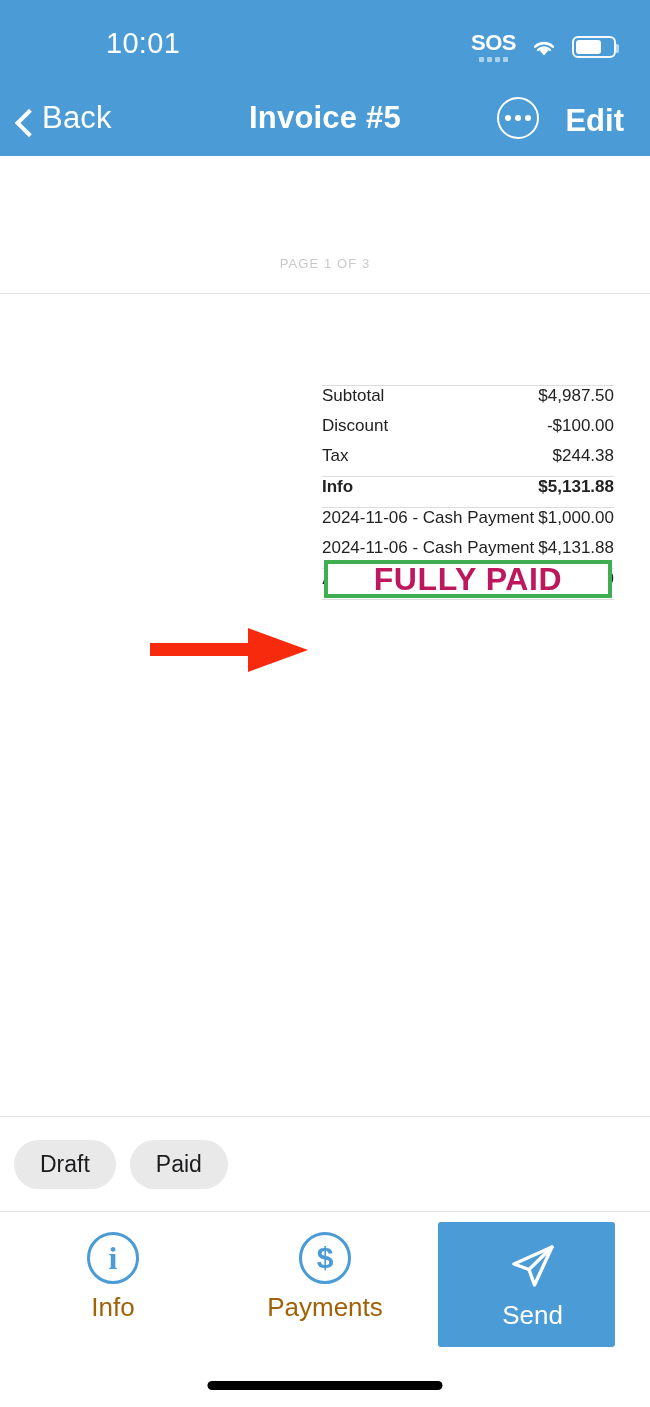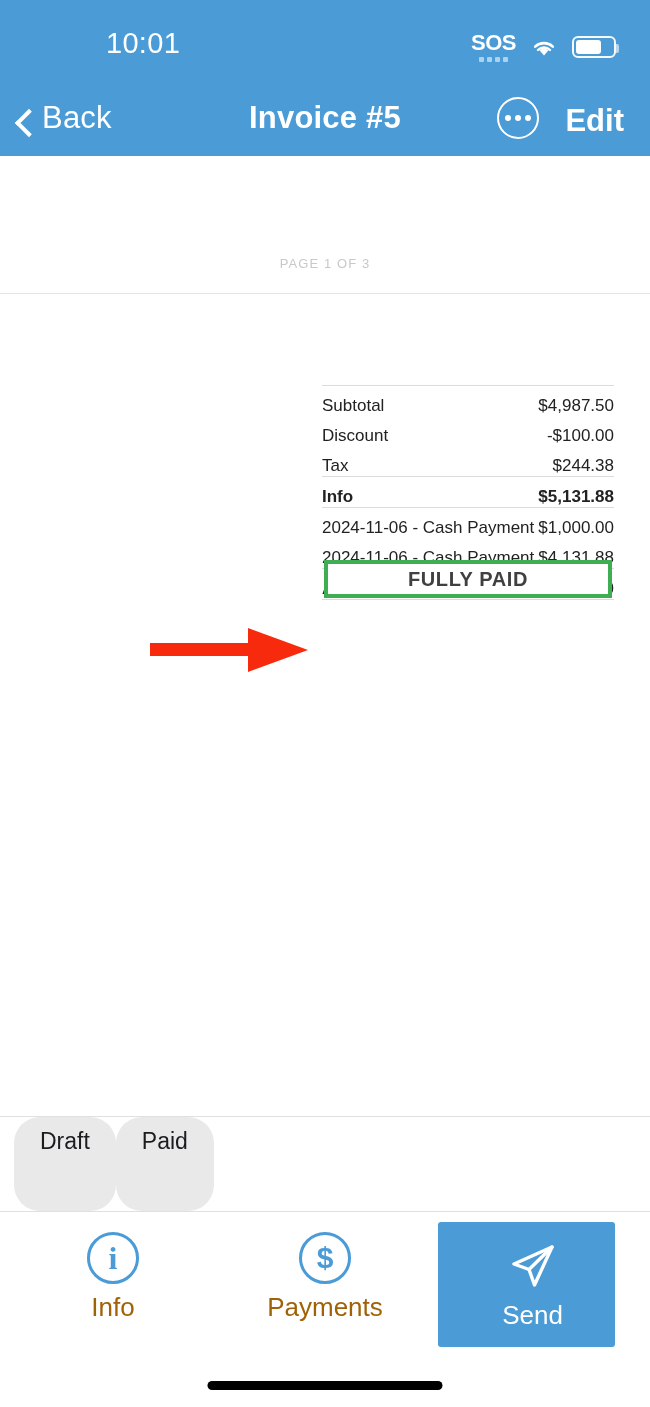--- a/index.html
+++ b/index.html
@@ -191,21 +191,21 @@
 
   .totals-table {
     position: absolute;
     left: 322px;
     top: 229px;
     width: 292px;
   }
   .trow {
     display: flex;
     justify-content: space-between;
-    align-items: flex-end;
+    align-items: flex-start;
     height: 30px;
     font-size: 17px;
     color: #222222;
   }
   .trow .t-label { text-align: left; }
   .trow .t-value { text-align: right; }
   .trow.bold { font-weight: bold; }
   .hline { height: 1px; background: #dcdcdc; }
 
   .paid-badge {
@@ -215,22 +215,22 @@
     width: 288px;
     height: 38px;
     border: 4px solid #3fad52;
     box-sizing: border-box;
     display: flex;
     align-items: center;
     justify-content: center;
     background: #ffffff;
   }
   .paid-badge span {
-    color: #404040;
-    font-size: 20px;
+    color: #be185d;
+    font-size: 32px;
     font-weight: bold;
     letter-spacing: 0.6px;
   }
 
   
   .annot-arrow {
     position: absolute;
     left: 150px;
     top: 624px;
     width: 160px;
@@ -239,22 +239,23 @@
   }
 
   
   .chips-row {
     position: absolute;
     left: 0; right: 0;
     bottom: 196px;
     height: 95px;
     border-top: 1px solid #e0e0e0;
     display: flex;
+    align-items: center;
     padding-left: 14px;
-    gap: 0;
+    gap: 14px;
     box-sizing: border-box;
     background: #ffffff;
   }
   .chip {
     background: #e9e9ea;
     color: #1c1c1e;
     font-size: 23px;
     border-radius: 26px;
     padding: 11px 26px;
     cursor: pointer;

